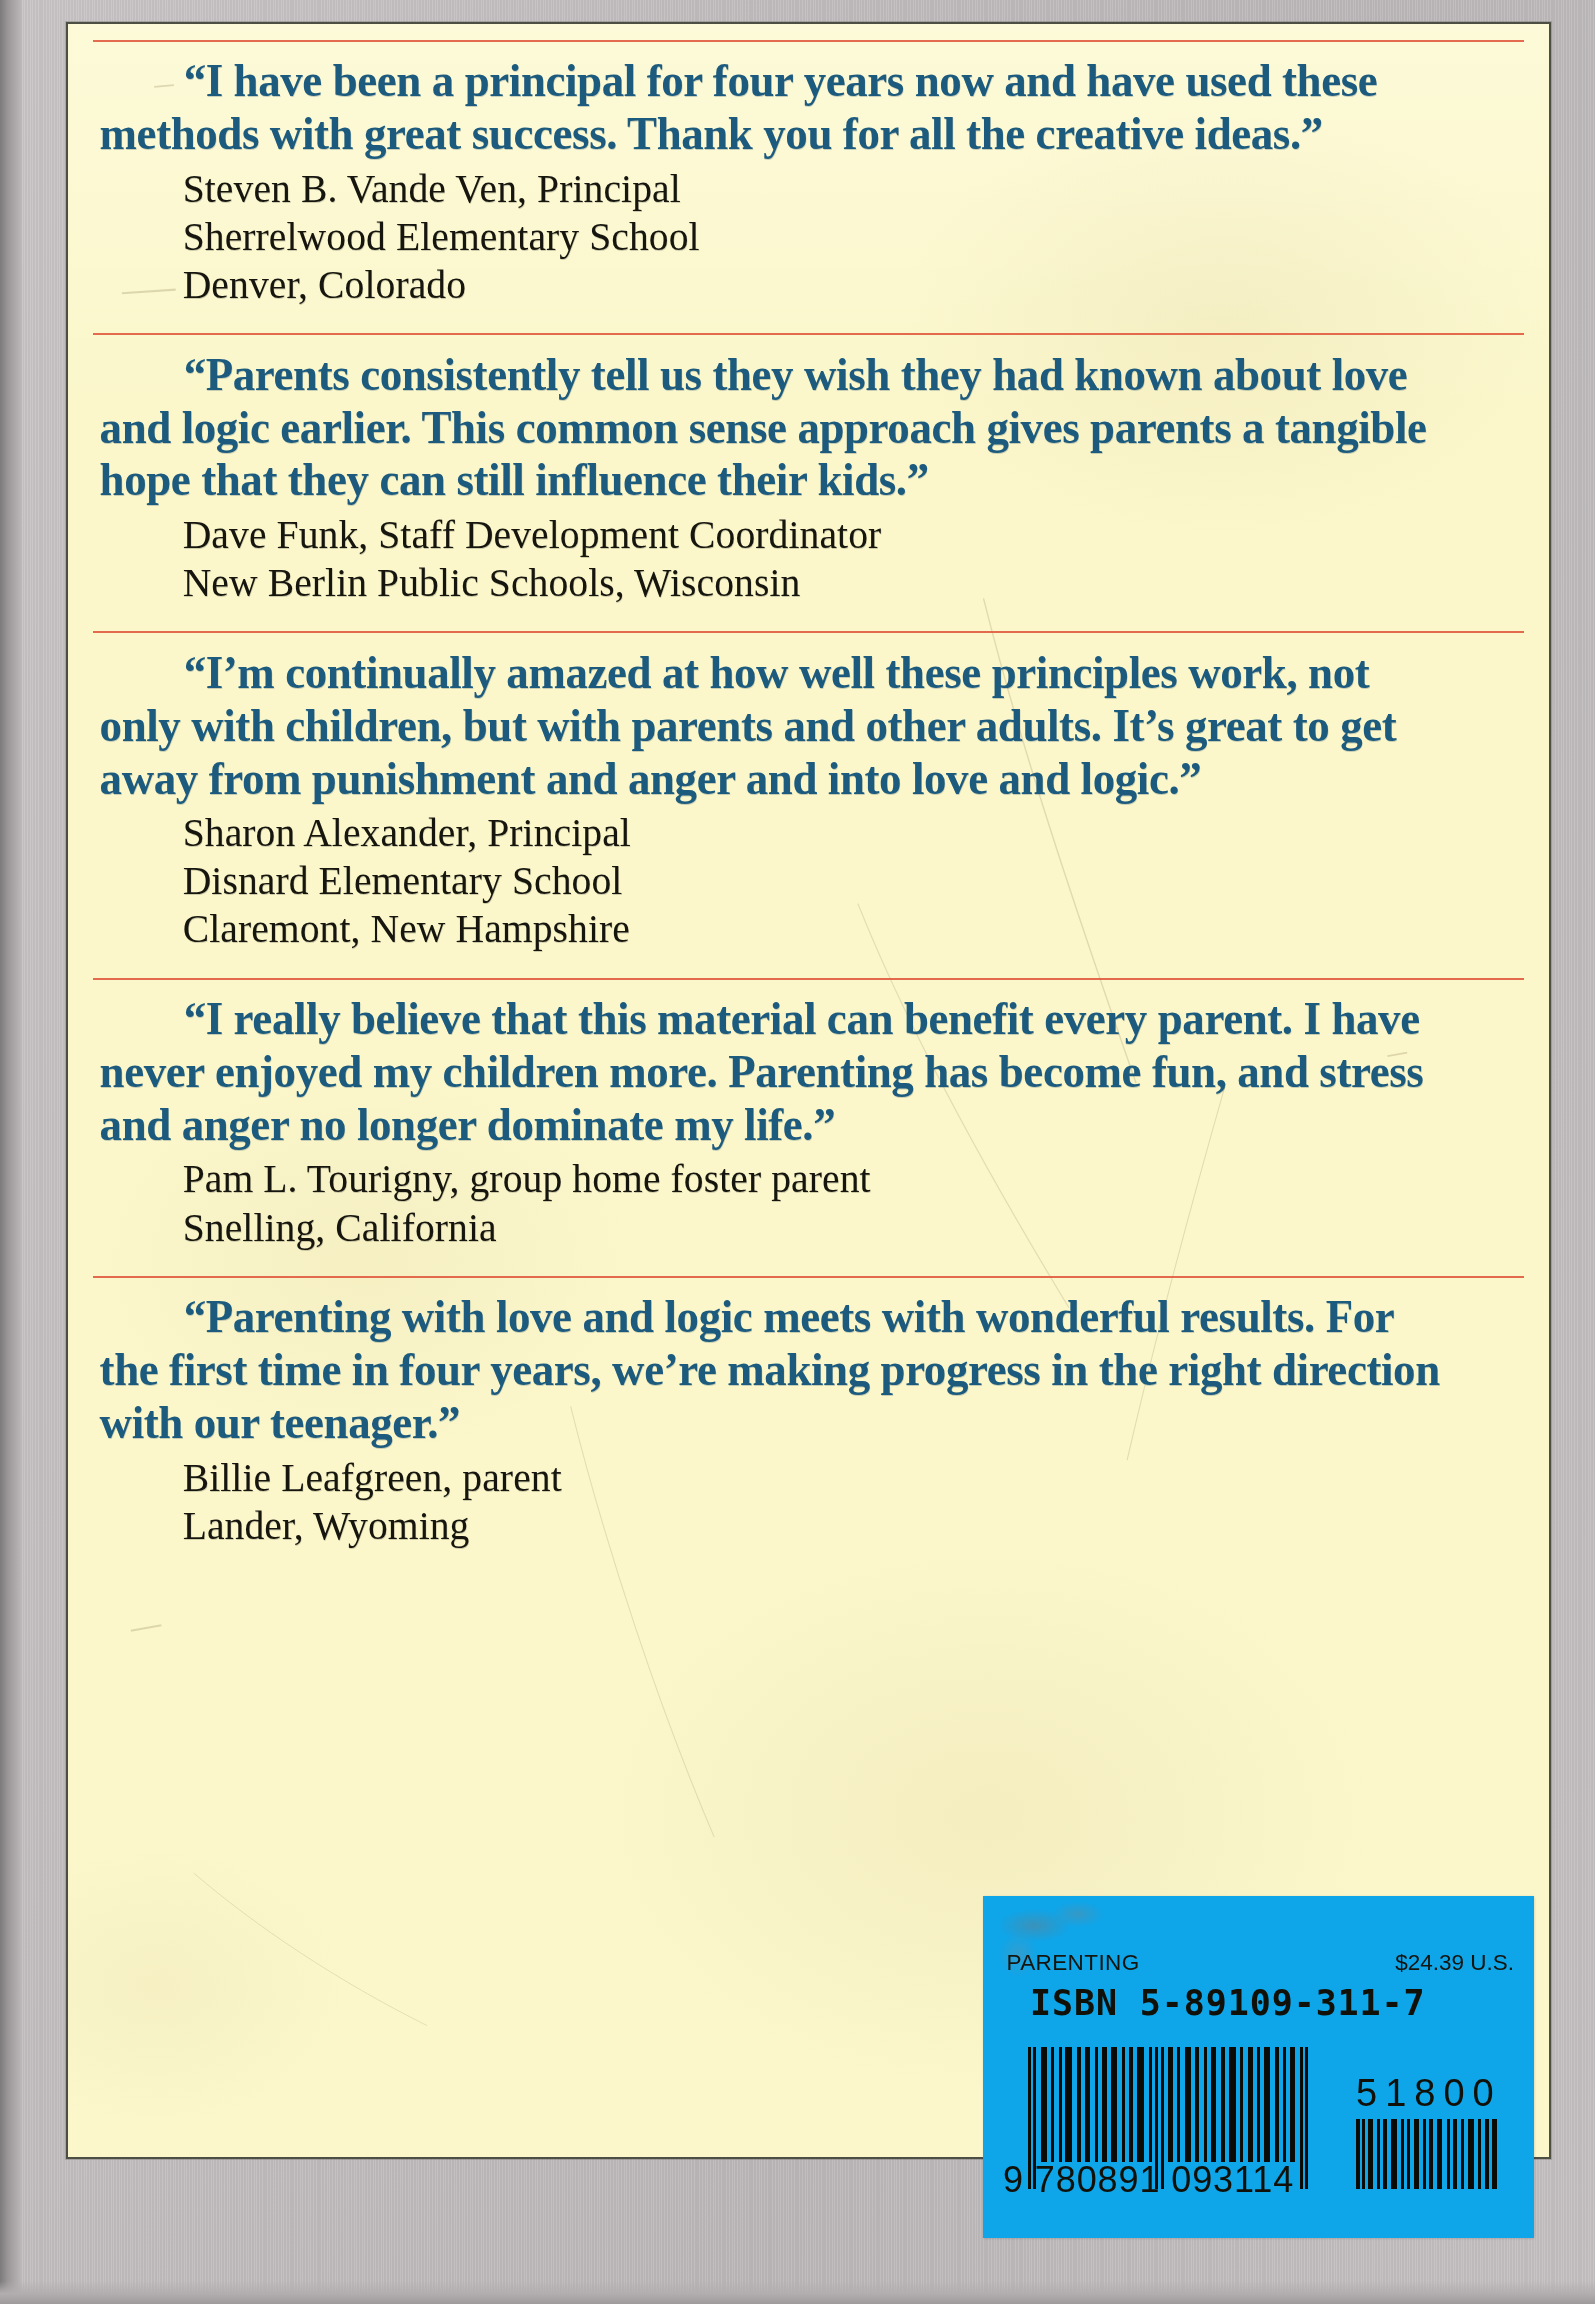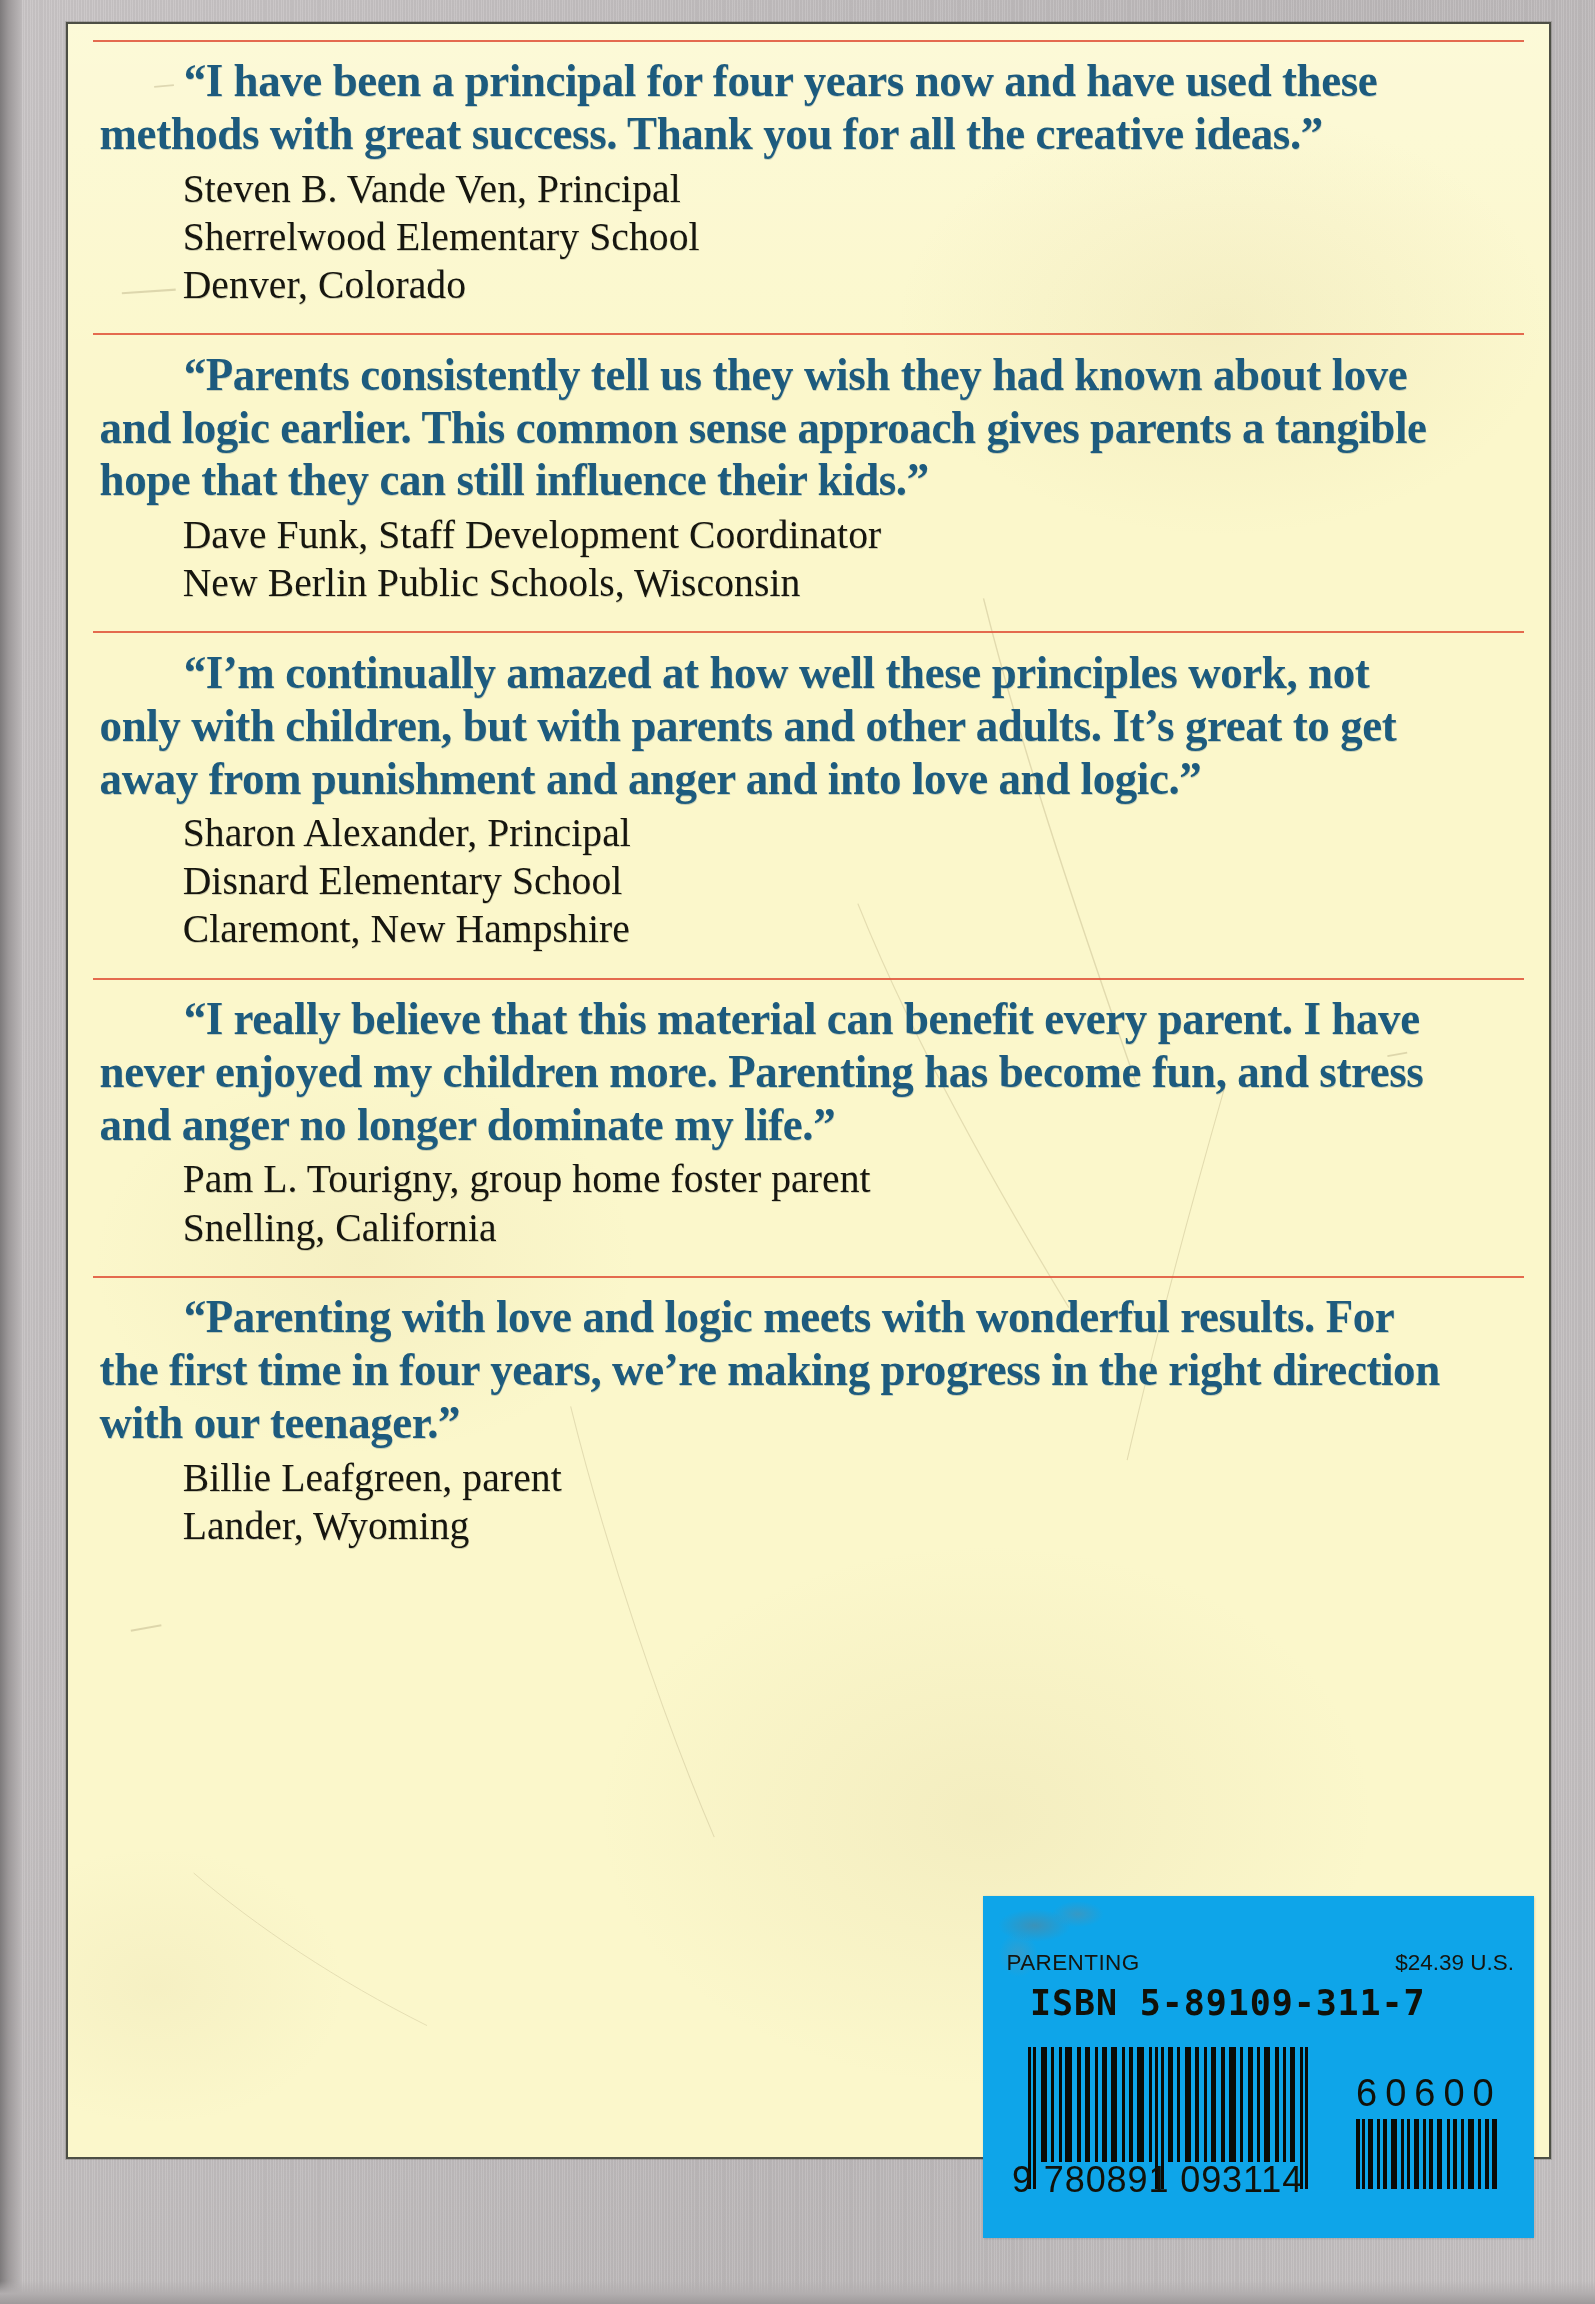--- a/index.html
+++ b/index.html
@@ -165,21 +165,21 @@
 
   #ean-main {
     position: absolute;
     left: 45px;
     top: 151px;
     width: 281px;
     height: 115px;
   }
   #ean-main-digits {
     position: absolute;
-    left: 29px;
+    left: 20px;
     top: 263px;
     width: 315px;
     font-family: "Liberation Sans", "DejaVu Sans", sans-serif;
     font-size: 36px;
     color: #111109;
     letter-spacing: 0.9px;
     white-space: nowrap;
   }
 
   #ean-addon-digits {
@@ -323,21 +323,21 @@
       <span class="bar" style="left:229px;width:2.7px;"></span>
       <span class="bar" style="left:236px;width:6.3px;"></span>
       <span class="bar" style="left:247px;width:3.6px;"></span>
       <span class="bar" style="left:255px;width:2.7px;"></span>
       <span class="bar" style="left:262px;width:5.4px;"></span>
       <span class="bar guard" style="left:272px;width:2.7px;"></span>
       <span class="bar guard" style="left:277px;width:2.7px;"></span>
     </div>
     <div id="ean-main-digits">9 780891 093114</div>
 
-    <div id="ean-addon-digits">60600</div>
+    <div id="ean-addon-digits">51800</div>
     <div id="ean-addon">
       <span class="bar" style="left:0px;width:3.6px;"></span>
       <span class="bar" style="left:6.3px;width:2.7px;"></span>
       <span class="bar" style="left:11.7px;width:5.4px;"></span>
       <span class="bar" style="left:21px;width:2.7px;"></span>
       <span class="bar" style="left:27px;width:3.6px;"></span>
       <span class="bar" style="left:35px;width:6.3px;"></span>
       <span class="bar" style="left:45px;width:2.7px;"></span>
       <span class="bar" style="left:51px;width:2.7px;"></span>
       <span class="bar" style="left:58px;width:4.5px;"></span>

